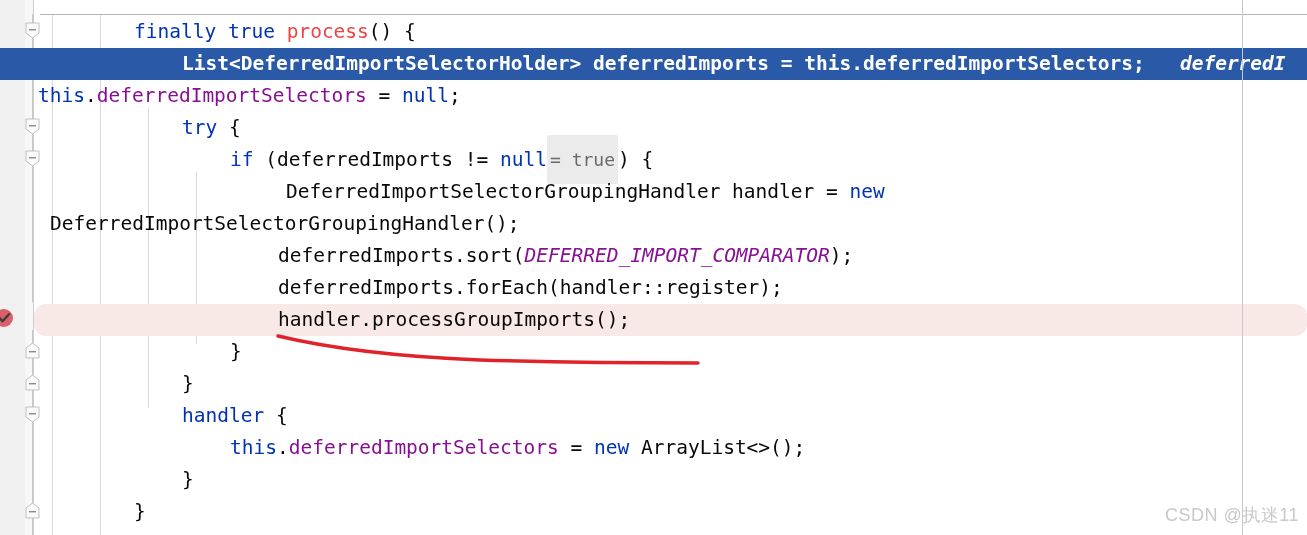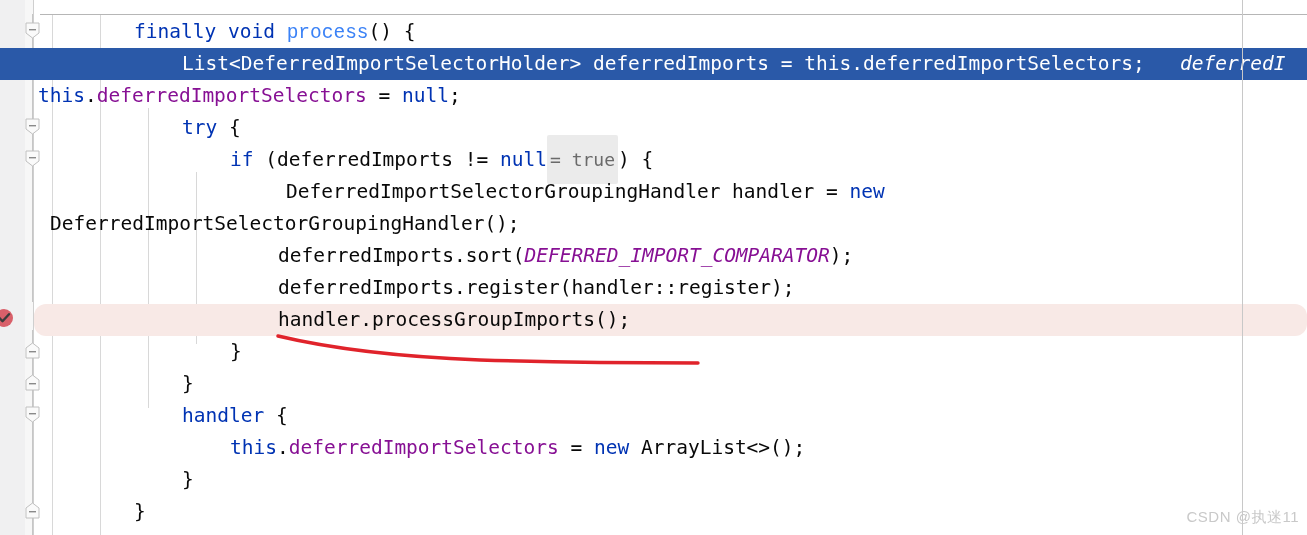--- a/index.html
+++ b/index.html
@@ -137,21 +137,21 @@
   .sel-gutter {
     position: absolute;
     left: 0;
     width: 34px;
     height: 32px;
     background: #2a59a8;
   }
 
   
   .kw      { color: #0033b3; }
-  .method  { color: #3b82f6; font-family: Liberation Mono, monospace; }
+  .method  { color: #ef4444; }
   .field   { color: #871094; }
   .static-f{ color: #871094; font-style: italic; }
   .plain   { color: #080808; }
 
   
   .hint {
     background: #ebebeb;
     color: #6a6a6a;
     padding: 14px 3px;
     border-radius: 2px;
@@ -184,21 +184,21 @@
     pointer-events: none;
     z-index: 6;
   }
 
   
   .watermark {
     position: absolute;
     right: 8px;
     bottom: 8px;
     font-family: "Liberation Sans", sans-serif;
-    font-size: 15px;
+    font-size: 18px;
     color: #c9c9c9;
     letter-spacing: 0.5px;
     z-index: 7;
     white-space: nowrap;
   }
 </style>
 </head>
 <body>
 
 <div class="editor">
@@ -264,29 +264,29 @@
   </div>
 
   <div class="top-rule"></div>
 
   <div class="code-area">
     <div class="indent-guide" style="left:18px;top:15px;height:520px"></div>
     <div class="indent-guide" style="left:66px;top:15px;height:520px"></div>
     <div class="indent-guide" style="left:114px;top:108px;height:300px"></div>
     <div class="indent-guide" style="left:162px;top:172px;height:172px"></div>
     <div id="lines-host">
-        <div class="line" style="top: 16px;"><span class="txt" style="padding-left: 100px;"><span class="kw">finally</span><span class="plain"> </span><span class="kw">void</span><span class="plain"> </span><span class="method">process</span><span class="plain">() {</span></span></div>
-        <div class="line selected" style="top: 48px;"><span class="txt" style="padding-left: 148px;"><span class="plain">List&lt;DeferredImportSelectorHolder&gt; deferredImports = this.deferredImportSelectors;</span><span class="plain">   </span><span class="inlay">deferredI</span></span></div>
+        <div class="line" style="top: 16px;"><span class="txt" style="padding-left: 100px;"><span class="kw">finally</span><span class="plain"> </span><span class="kw">true</span><span class="plain"> </span><span class="method">process</span><span class="plain">() {</span></span></div>
+        <div class="line selected" style="top: 48px;"><span class="txt" style="padding-left: 148px; font-weight: bold;"><span class="plain">List&lt;DeferredImportSelectorHolder&gt; deferredImports = this.deferredImportSelectors;</span><span class="plain">   </span><span class="inlay">deferredI</span></span></div>
         <div class="line" style="top: 80px;"><span class="txt" style=""><span class="kw">this</span><span class="plain">.</span><span class="field">deferredImportSelectors</span><span class="plain"> = </span><span class="kw">null</span><span class="plain">;</span></span></div>
         <div class="line" style="top: 112px;"><span class="txt" style="padding-left: 148px;"><span class="kw">try</span><span class="plain"> {</span></span></div>
         <div class="line" style="top: 144px;"><span class="txt" style="padding-left: 196px;"><span class="kw">if</span><span class="plain"> (deferredImports != </span><span class="kw">null</span><span class="hint">= true</span><span class="plain">) {</span></span></div>
         <div class="line" style="top: 176px;"><span class="txt" style="padding-left: 244px; margin-left: 8px;"><span class="plain">DeferredImportSelectorGroupingHandler handler = </span><span class="kw">new</span></span></div>
         <div class="line" style="top: 208px;"><span class="txt" style="padding-left: 16px;"><span class="plain">DeferredImportSelectorGroupingHandler();</span></span></div>
         <div class="line" style="top: 240px;"><span class="txt" style="padding-left: 244px;"><span class="plain">deferredImports.sort(</span><span class="static-f">DEFERRED_IMPORT_COMPARATOR</span><span class="plain">);</span></span></div>
-        <div class="line" style="top: 272px;"><span class="txt" style="padding-left: 244px;"><span class="plain">deferredImports.register(handler::register);</span></span></div>
+        <div class="line" style="top: 272px;"><span class="txt" style="padding-left: 244px;"><span class="plain">deferredImports.forEach(handler::register);</span></span></div>
         <div class="line breakpoint-line" style="top: 304px; border-radius: 12px;"><span class="txt" style="padding-left: 244px;"><span class="plain">handler.processGroupImports();</span></span></div>
         <div class="line" style="top: 336px;"><span class="txt" style="padding-left: 196px;"><span class="plain">}</span></span></div>
         <div class="line" style="top: 368px;"><span class="txt" style="padding-left: 148px;"><span class="plain">}</span></span></div>
         <div class="line" style="top: 400px;"><span class="txt" style="padding-left: 148px;"><span class="kw">handler</span><span class="plain"> {</span></span></div>
         <div class="line" style="top: 432px;"><span class="txt" style="padding-left: 196px;"><span class="kw">this</span><span class="plain">.</span><span class="field">deferredImportSelectors</span><span class="plain"> = </span><span class="kw">new</span><span class="plain"> ArrayList&lt;&gt;();</span></span></div>
         <div class="line" style="top: 464px;"><span class="txt" style="padding-left: 148px;"><span class="plain">}</span></span></div>
         <div class="line" style="top: 496px;"><span class="txt" style="padding-left: 100px;"><span class="plain">}</span></span></div>
       </div>
   </div>
 

